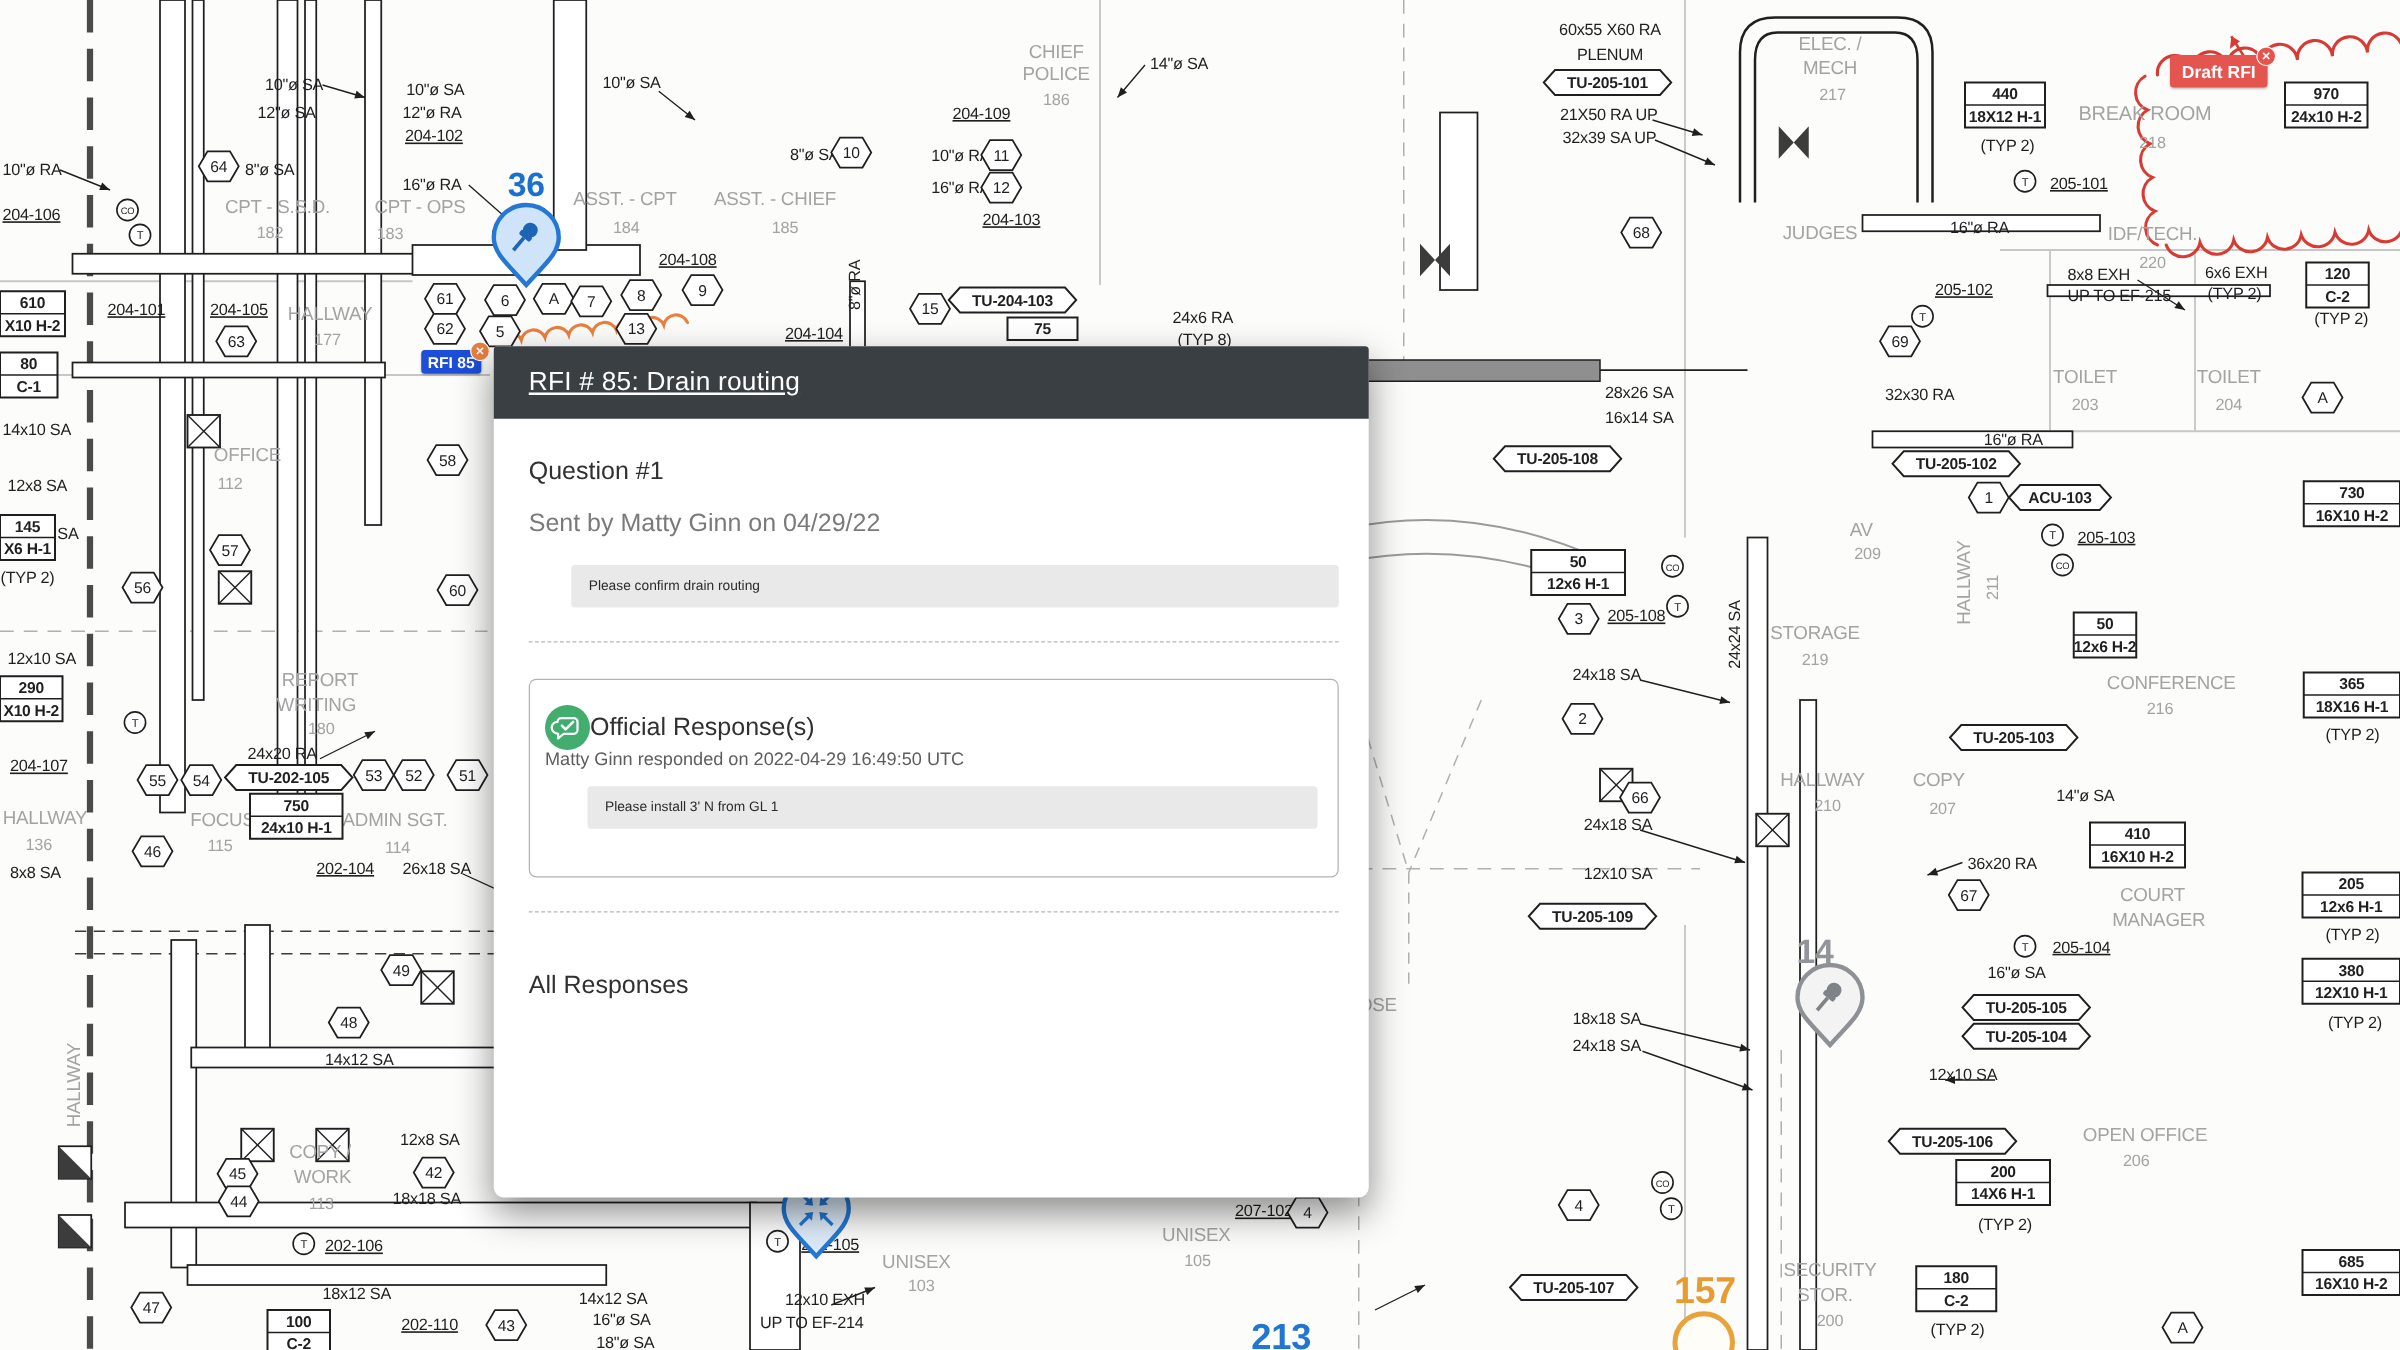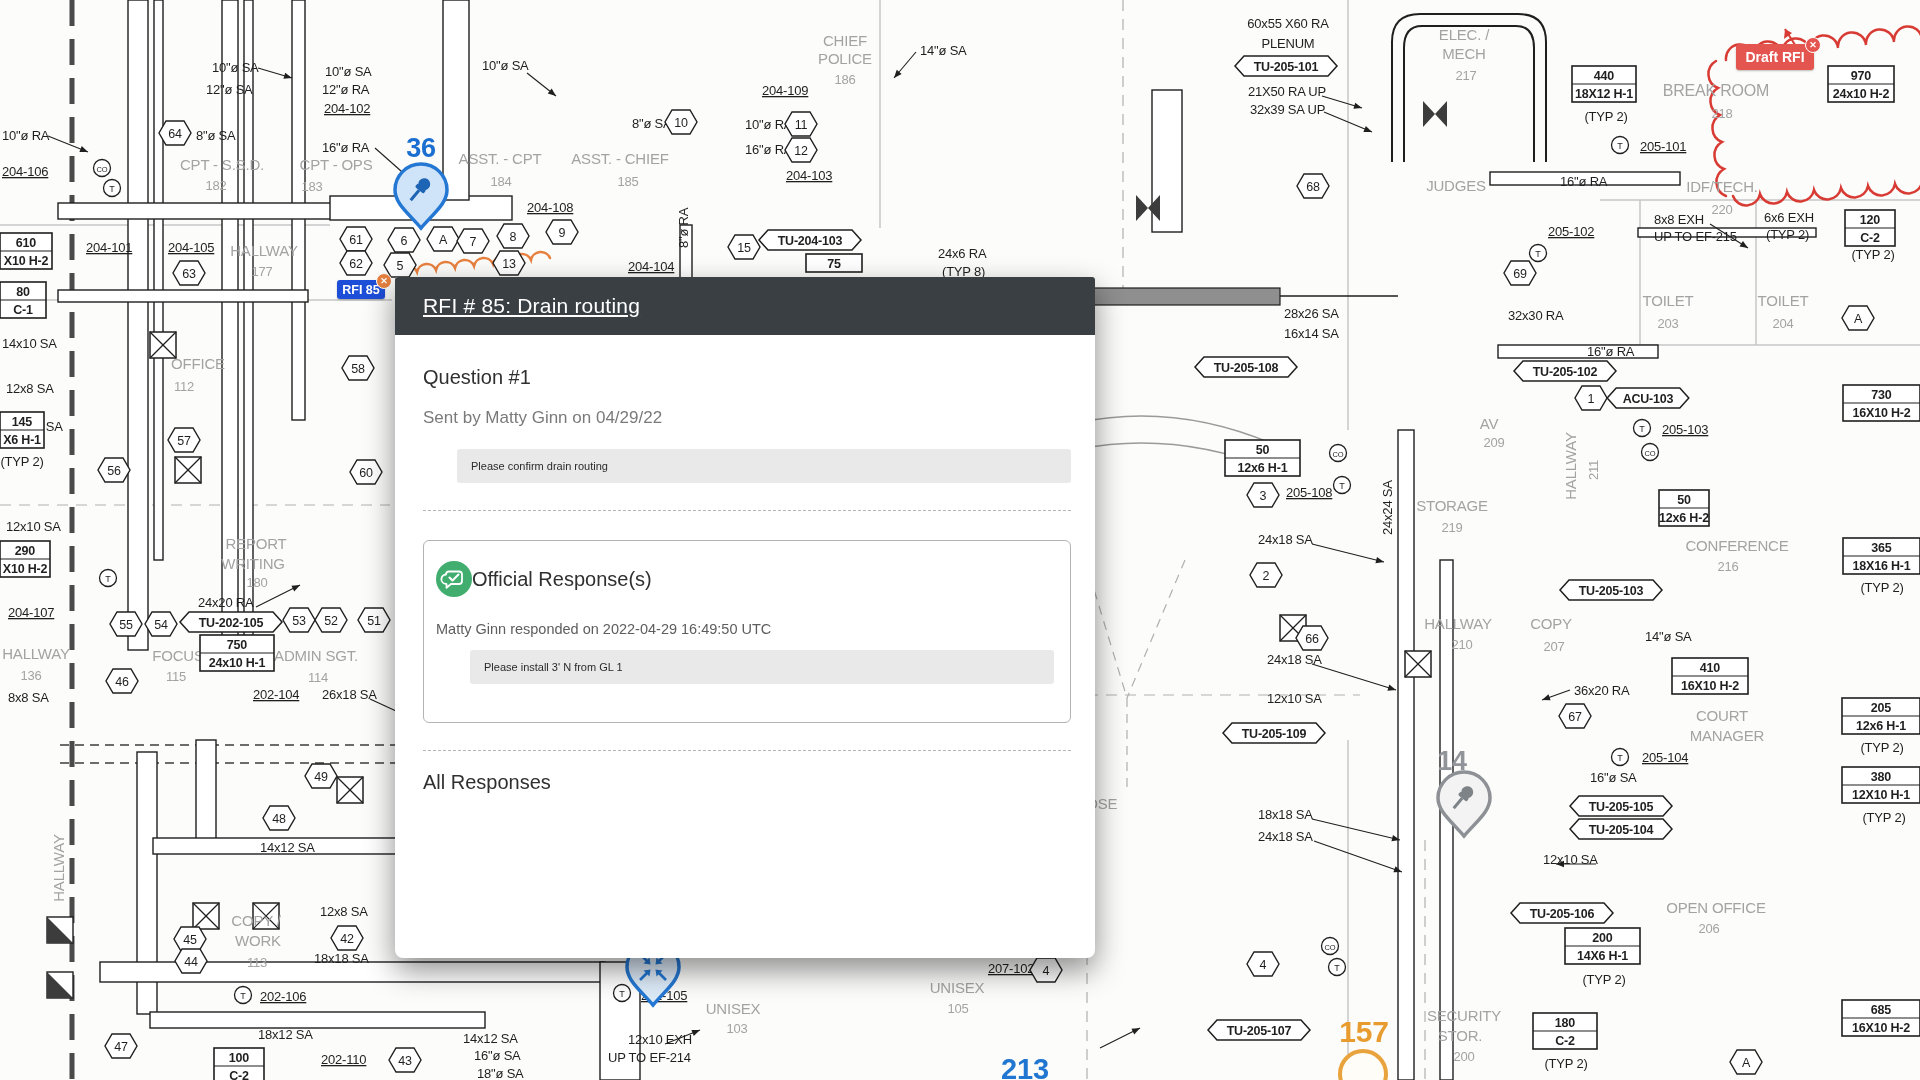--- a/index.html
+++ b/index.html
@@ -11,30 +11,30 @@
   #rfi-tag{left:337px;top:280px;width:48px;height:19px;background:#1d4ed8;}
   #rfi-tag .badge{background:#e8813f;}
   #draft-tag{left:1736px;top:44px;width:78px;height:26px;background:#e4554f;font-size:14px;}
   #draft-tag .badge{background:#e4554f;}
   
   #dialog{position:absolute;left:395px;top:277px;width:700px;height:681px;background:#fff;border-radius:3px 3px 8px 8px;box-shadow:0 12px 30px rgba(0,0,0,.45);display:flex;flex-direction:column;}
   #dialog header{background:#3a3f44;height:58px;border-radius:3px 3px 0 0;display:flex;align-items:center;padding:0 28px;flex:none;}
   #dialog header a{color:#fff;font-size:21px;text-decoration:underline;letter-spacing:.2px;}
   #dialog .body{padding:0 24px 0 28px;flex:1;border-radius:21px;}
   .q-head{font-size:20px;color:#303030;margin-top:31px;}
-  .sent{font-size:17px;color:#7a7a7a;margin-top:19px;}
+  .sent{font-size:20px;color:#7a7a7a;margin-top:19px;}
   .field{background:#e9e9e9;border-radius:3px;font-size:11px;color:#2b2b2b;padding:11px 14px;margin-top:21px;margin-left:34px;}
   .dashsep{border:none;border-top:1.5px dashed #b5b5b5;margin:27px 0 0 0;}
   .resp-card{border:1px solid #b3b3b3;border-radius:6px;margin-top:29px;padding:20px 16px 38px 12px;}
   .resp-head{display:flex;align-items:center;}
   .resp-head .icon{width:36px;height:36px;flex:none;}
   .resp-title{font-size:20px;color:#303030;}
-  .responded{font-size:14.5px;color:#5d5d5d;margin-top:24px;}
+  .responded{font-size:14.5px;color:#5d5d5d;}
   .resp-card .field{margin-top:13px;}
-  .all-head{font-size:20px;color:#303030;margin-top:20px;}
+  .all-head{font-size:20px;color:#303030;margin-top:47px;}
   text{font-family:"Liberation Sans",sans-serif;letter-spacing:-.2px;}
 </style>
 </head>
 <body>
 
 <div id="stage">
   <svg id="plan-svg" width="1920" height="1080" viewBox="0 0 1920 1080">
       <line x1="0" y1="225" x2="330" y2="225" stroke="#c7c7c7" stroke-width="1.5"></line>
       <line x1="0" y1="300" x2="392" y2="300" stroke="#c7c7c7" stroke-width="1.5"></line>
       <line x1="880" y1="0" x2="880" y2="228" stroke="#c7c7c7" stroke-width="1.5"></line>

